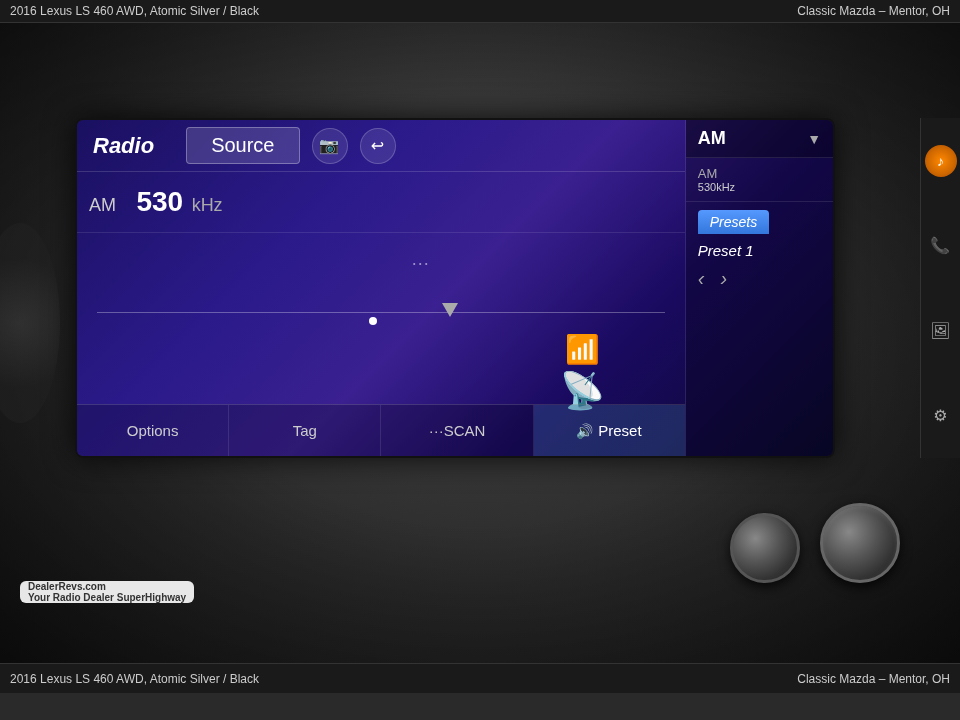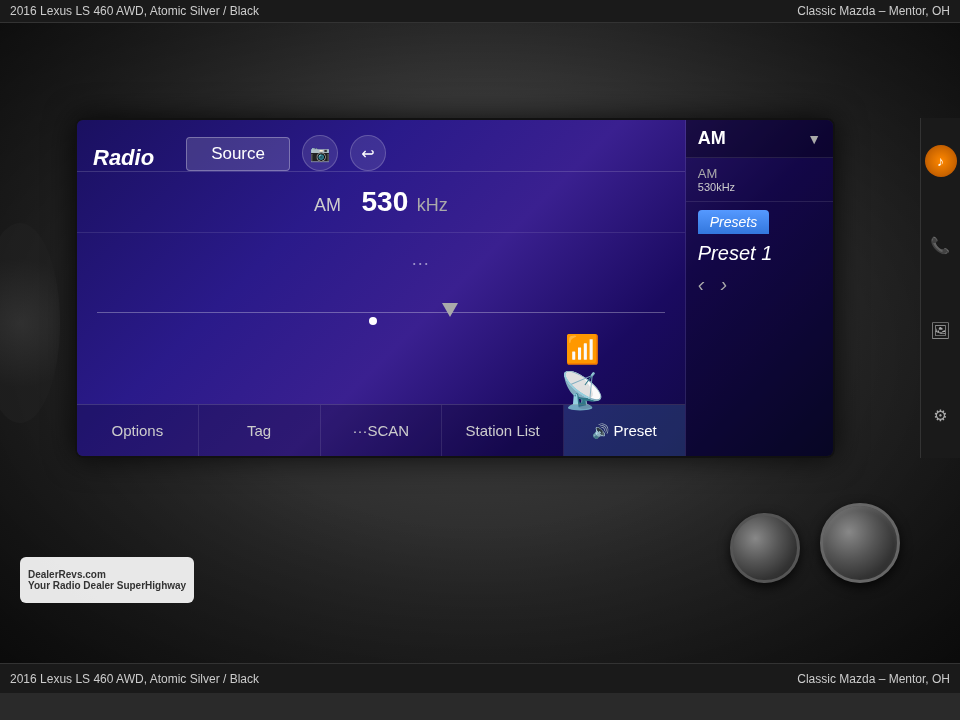--- a/index.html
+++ b/index.html
@@ -69,64 +69,63 @@
     .left-panel {
       width: 612px;
       height: 100%;
       position: relative;
       border-right: 1px solid rgba(255,255,255,0.1);
     }
 
     
     .nav-bar {
       display: flex;
-      align-items: flex-end;
+      align-items: center;
       height: 52px;
       padding: 0 16px;
       border-bottom: 1px solid rgba(255,255,255,0.15);
       gap: 12px;
     }
 
     .radio-title {
       color: #fff;
       font-size: 22px;
       font-weight: bold;
       margin-right: 20px;
       font-style: italic;
     }
 
     .source-btn {
       background: rgba(255,255,255,0.15);
       border: 1px solid rgba(255,255,255,0.3);
       border-radius: 4px;
       color: #fff;
-      font-size: 17px;
+      font-size: 20px;
       padding: 6px 24px;
       cursor: pointer;
     }
 
     .icon-btn {
       width: 36px;
       height: 36px;
       border-radius: 50%;
       background: rgba(255,255,255,0.1);
       border: 1px solid rgba(255,255,255,0.2);
       display: flex;
       align-items: center;
       justify-content: center;
       cursor: pointer;
       color: #fff;
       font-size: 16px;
     }
 
     
     .freq-display {
-      padding: 14px 24px;
+      padding: 14px 12px;
       border-bottom: 1px solid rgba(255,255,255,0.1);
-      text-align: center;
     }
 
     .am-label {
       color: #ccc;
       font-size: 18px;
       display: inline-block;
       margin-right: 16px;
     }
 
     .freq-value {
@@ -288,21 +287,21 @@
       font-size: 11px;
     }
 
     .presets-section {
       padding: 8px 12px;
       font-style: italic;
     }
 
     .preset-name {
       color: #fff;
-      font-size: 20px;
+      font-size: 15px;
       margin-bottom: 8px;
     }
 
     .preset-nav {
       display: flex;
       gap: 16px;
     }
 
     .preset-arrow {
       color: #aaa;
@@ -385,21 +384,21 @@
       border-top: 1px solid #333;
       height: 30px;
     }
 
     .watermark {
       position: absolute;
       bottom: 60px;
       left: 20px;
       background: rgba(255,255,255,0.9);
       border-radius: 6px;
-      padding: 12px 8px;
+      padding: 0 8px;
       font-size: 10px;
       color: #333;
       font-weight: bold;
     }
 
     
     .vignette {
       position: absolute;
       top: 0; left: 0; right: 0; bottom: 0;
       background: radial-gradient(ellipse at 50% 50%, transparent 40%, rgba(0,0,0,0.6) 100%);
@@ -477,23 +476,20 @@
         <div class="bottom-btns">
           <div class="bottom-btn">
             <span>Options</span>
           </div>
           <div class="bottom-btn">
             <span>Tag</span>
           </div>
           <div class="bottom-btn">
             <span>···SCAN</span>
           </div>
-          <div class="bottom-btn">
-            <span>Station List</span>
-          </div>
           <div class="bottom-btn active-btn">
             <span class="speaker-icon">🔊</span>
             <span>Preset</span>
           </div>
         </div>
       </div>
 
       <div class="right-panel">
 
         <div class="am-header">

